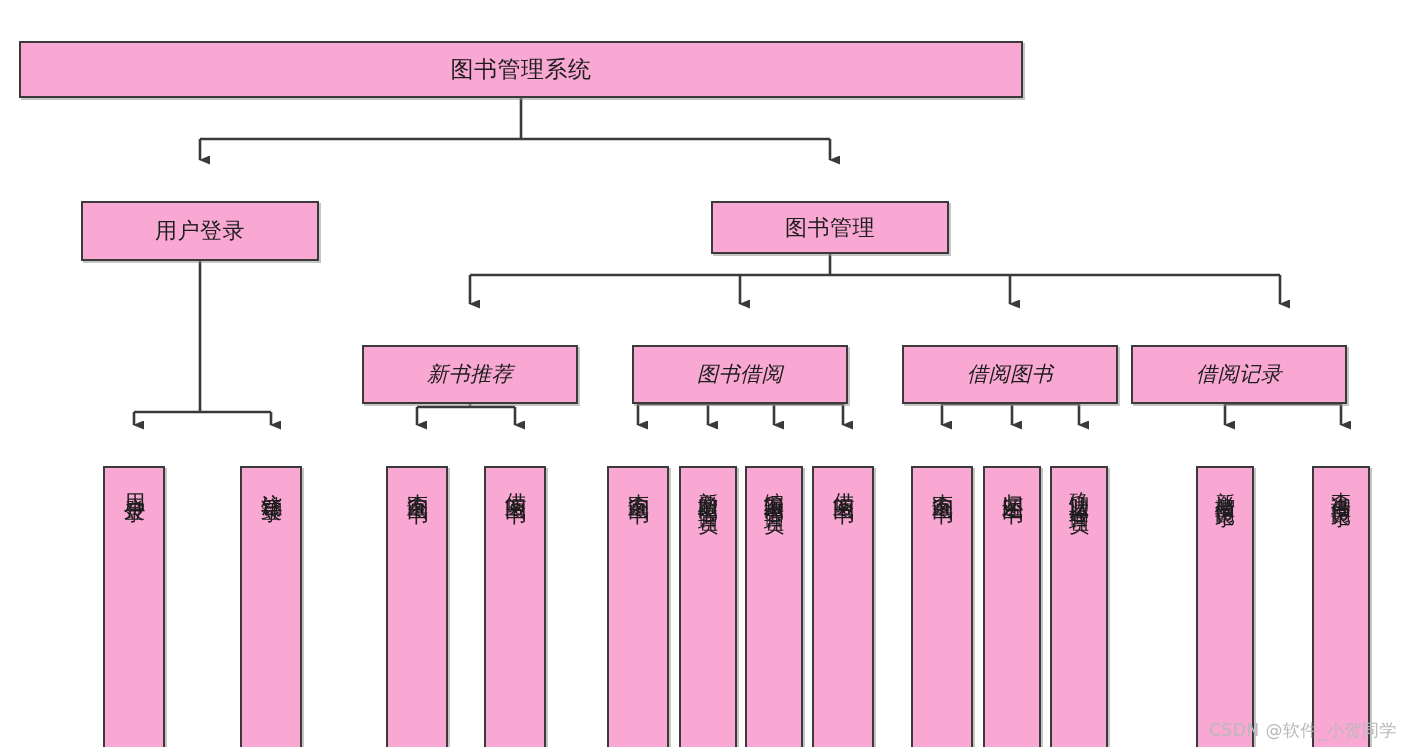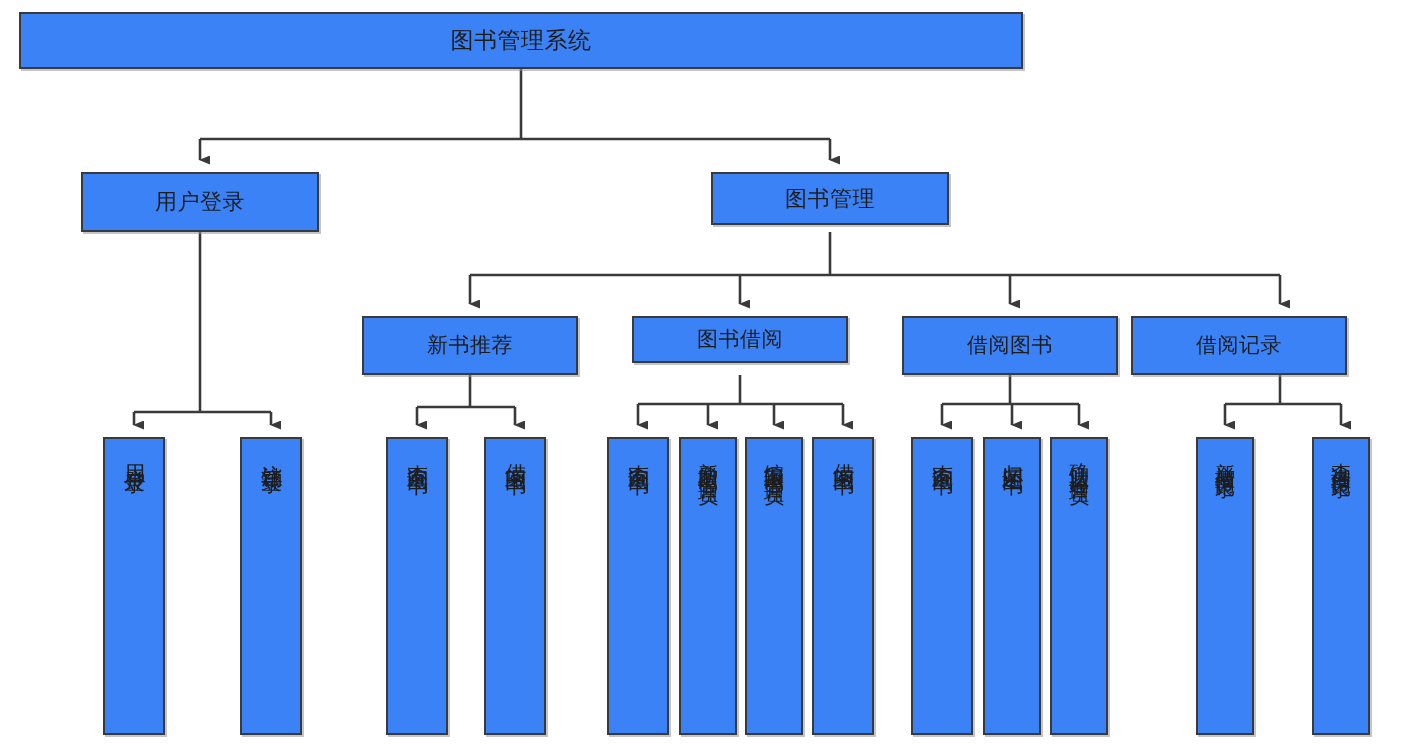--- a/index.html
+++ b/index.html
@@ -21,28 +21,29 @@
   #edge-layer {
     position: absolute;
     left: 0;
     top: 0;
     width: 1405px;
     height: 747px;
   }
   .node {
     position: absolute;
     box-sizing: border-box;
-    background: #3b82f6;
+    background: #f9a8d4;
     border: 2.4px solid #3a3a3a;
     box-shadow: 2px 2px 0 0 rgba(150,150,150,0.55);
     display: flex;
     align-items: center;
     justify-content: center;
     color: #1d1d1d;
     z-index: 2;
+    margin-top: 29px;
   }
   .node .label {
     display: block;
     text-align: center;
     line-height: 1.18;
     letter-spacing: 0.5px;
   }
   
   .node.horiz .label {
     writing-mode: horizontal-tb;
@@ -55,21 +56,21 @@
   }
   .node.vert .label {
     writing-mode: vertical-rl;
     text-orientation: upright;
     line-height: 1.05;
     letter-spacing: 3.5px;
     white-space: nowrap;
   }
   .size-root  .label { font-size: 23px; }
   .size-l2    .label { font-size: 22px; }
-  .size-l3    .label { font-size: 21px; }
+  .size-l3    .label { font-size: 21px; font-style: italic; }
   .size-leaf  .label { font-size: 21.5px; }
   .size-leaf-sm .label { font-size: 20px; letter-spacing: 2px; }
 
   #watermark {
     position: absolute;
     right: 8px;
     bottom: 5px;
     font-size: 17px;
     color: #b9b9b9;
     letter-spacing: 0.5px;
@@ -132,21 +133,21 @@
       </div>
       <div class="node horiz size-l2" style="left: 81px; top: 172px; width: 238px; height: 60px;">
         <span class="label">用户登录</span>
       </div>
       <div class="node horiz size-l2" style="left: 711px; top: 172px; width: 238px; height: 53px;">
         <span class="label">图书管理</span>
       </div>
       <div class="node horiz size-l3" style="left: 362px; top: 316px; width: 216px; height: 59px;">
         <span class="label">新书推荐</span>
       </div>
-      <div class="node horiz size-l3" style="left: 632px; top: 316px; width: 216px; height: 47px;">
+      <div class="node horiz size-l3" style="left: 632px; top: 316px; width: 216px; height: 59px;">
         <span class="label">图书借阅</span>
       </div>
       <div class="node horiz size-l3" style="left: 902px; top: 316px; width: 216px; height: 59px;">
         <span class="label">借阅图书</span>
       </div>
       <div class="node horiz size-l3" style="left: 1131px; top: 316px; width: 216px; height: 59px;">
         <span class="label">借阅记录</span>
       </div>
       <div class="node vert size-leaf" style="left: 103px; top: 437px; width: 62px; height: 298px;">
         <span class="label">用户登录</span>
@@ -182,13 +183,14 @@
         <span class="label">确认归还（管理员）</span>
       </div>
       <div class="node vert size-leaf-sm" style="left: 1196px; top: 437px; width: 58px; height: 298px;">
         <span class="label">新增借阅记录</span>
       </div>
       <div class="node vert size-leaf-sm" style="left: 1312px; top: 437px; width: 58px; height: 298px;">
         <span class="label">查询借阅记录</span>
       </div>
     </div>
 
+  <div id="watermark">CSDN @软件_小贺同学</div>
 </div>
 
 </body></html>

